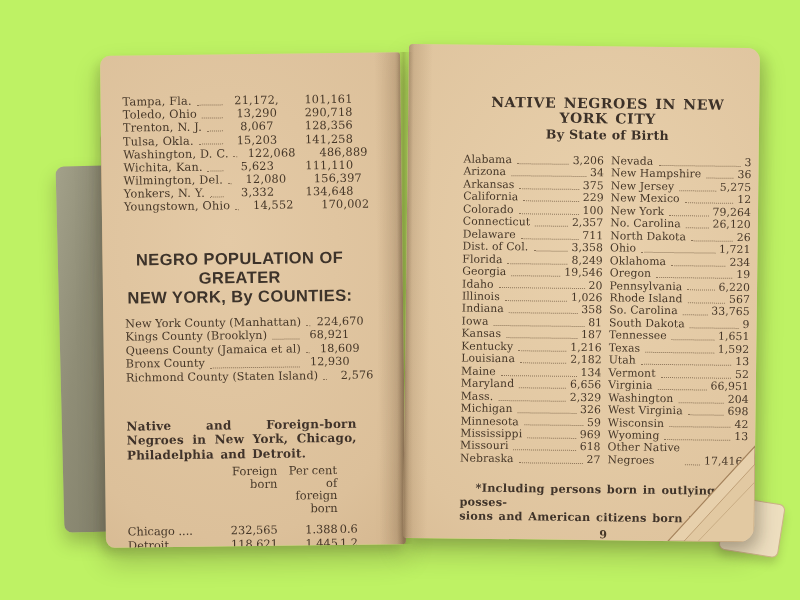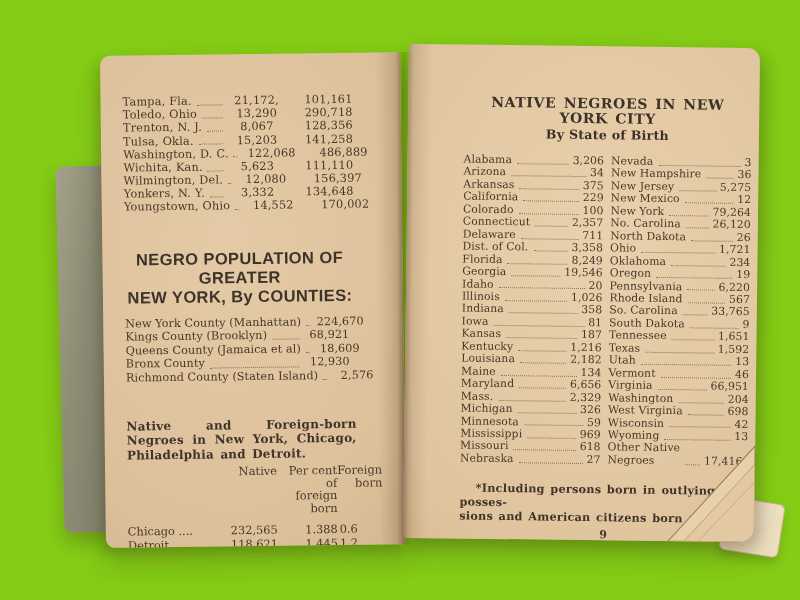--- a/index.html
+++ b/index.html
@@ -1,16 +1,16 @@
 <!DOCTYPE html>
 <html><head>
 <meta charset="utf-8">
 <style>
   html,body{margin:0;padding:0;background:#ffffff;}
-  .scene{position:relative;width:800px;height:600px;background:#84cc16;overflow:hidden;
+  .scene{position:relative;width:800px;height:600px;background:#bef264;overflow:hidden;
          font-family:"DejaVu Serif", serif;color:#463728;}
 
   
   .cover{position:absolute;left:60px;top:166px;width:58px;height:366px;
          background:linear-gradient(100deg,#a3a18a 0%,#8f8d76 40%,#7f7d68 100%);
          border-radius:8px 0 0 8px;transform:rotate(-1.4deg);
          box-shadow:0 10px 18px rgba(50,40,25,.28);}
   .sheet-edge{position:absolute;left:104px;top:132px;width:18px;height:408px;
          background:linear-gradient(to right,#c3a478,#dfc49c);
          border-radius:6px 0 0 6px;transform:rotate(-1deg);}
@@ -197,25 +197,24 @@
             <span class="ldr"></span>
             <span class="cval">2,576</span>
           </div>
 
       </div>
 
       <p class="nf-heading">Native and Foreign-born Negroes in New York, Chicago, Philadelphia and Detroit.</p>
 
       <div class="nf-grid nf-head">
         <span class="h"></span>
-        <span class="h native">Native</span>
+        <span class="h">Foreign
+born</span>
         <span class="h">Per cent of
 foreign born</span>
-        <span class="h">Foreign
-born</span>
       </div>
 
       <div class="nf-rows">
 
           <div class="nf-grid">
             <span class="c">Chicago ....</span>
             <span class="r">232,565</span>
             <span class="r">1.388</span>
             <span class="r">0.6</span>
           </div>
@@ -491,21 +490,21 @@
 
             <div class="srow">
               <span class="nm">Utah</span>
               <span class="ldr"></span>
               <span class="sval">13</span>
             </div>
 
             <div class="srow">
               <span class="nm">Vermont</span>
               <span class="ldr"></span>
-              <span class="sval">46</span>
+              <span class="sval">52</span>
             </div>
 
             <div class="srow">
               <span class="nm">Virginia</span>
               <span class="ldr"></span>
               <span class="sval">66,951</span>
             </div>
 
             <div class="srow">
               <span class="nm">Washington</span>

